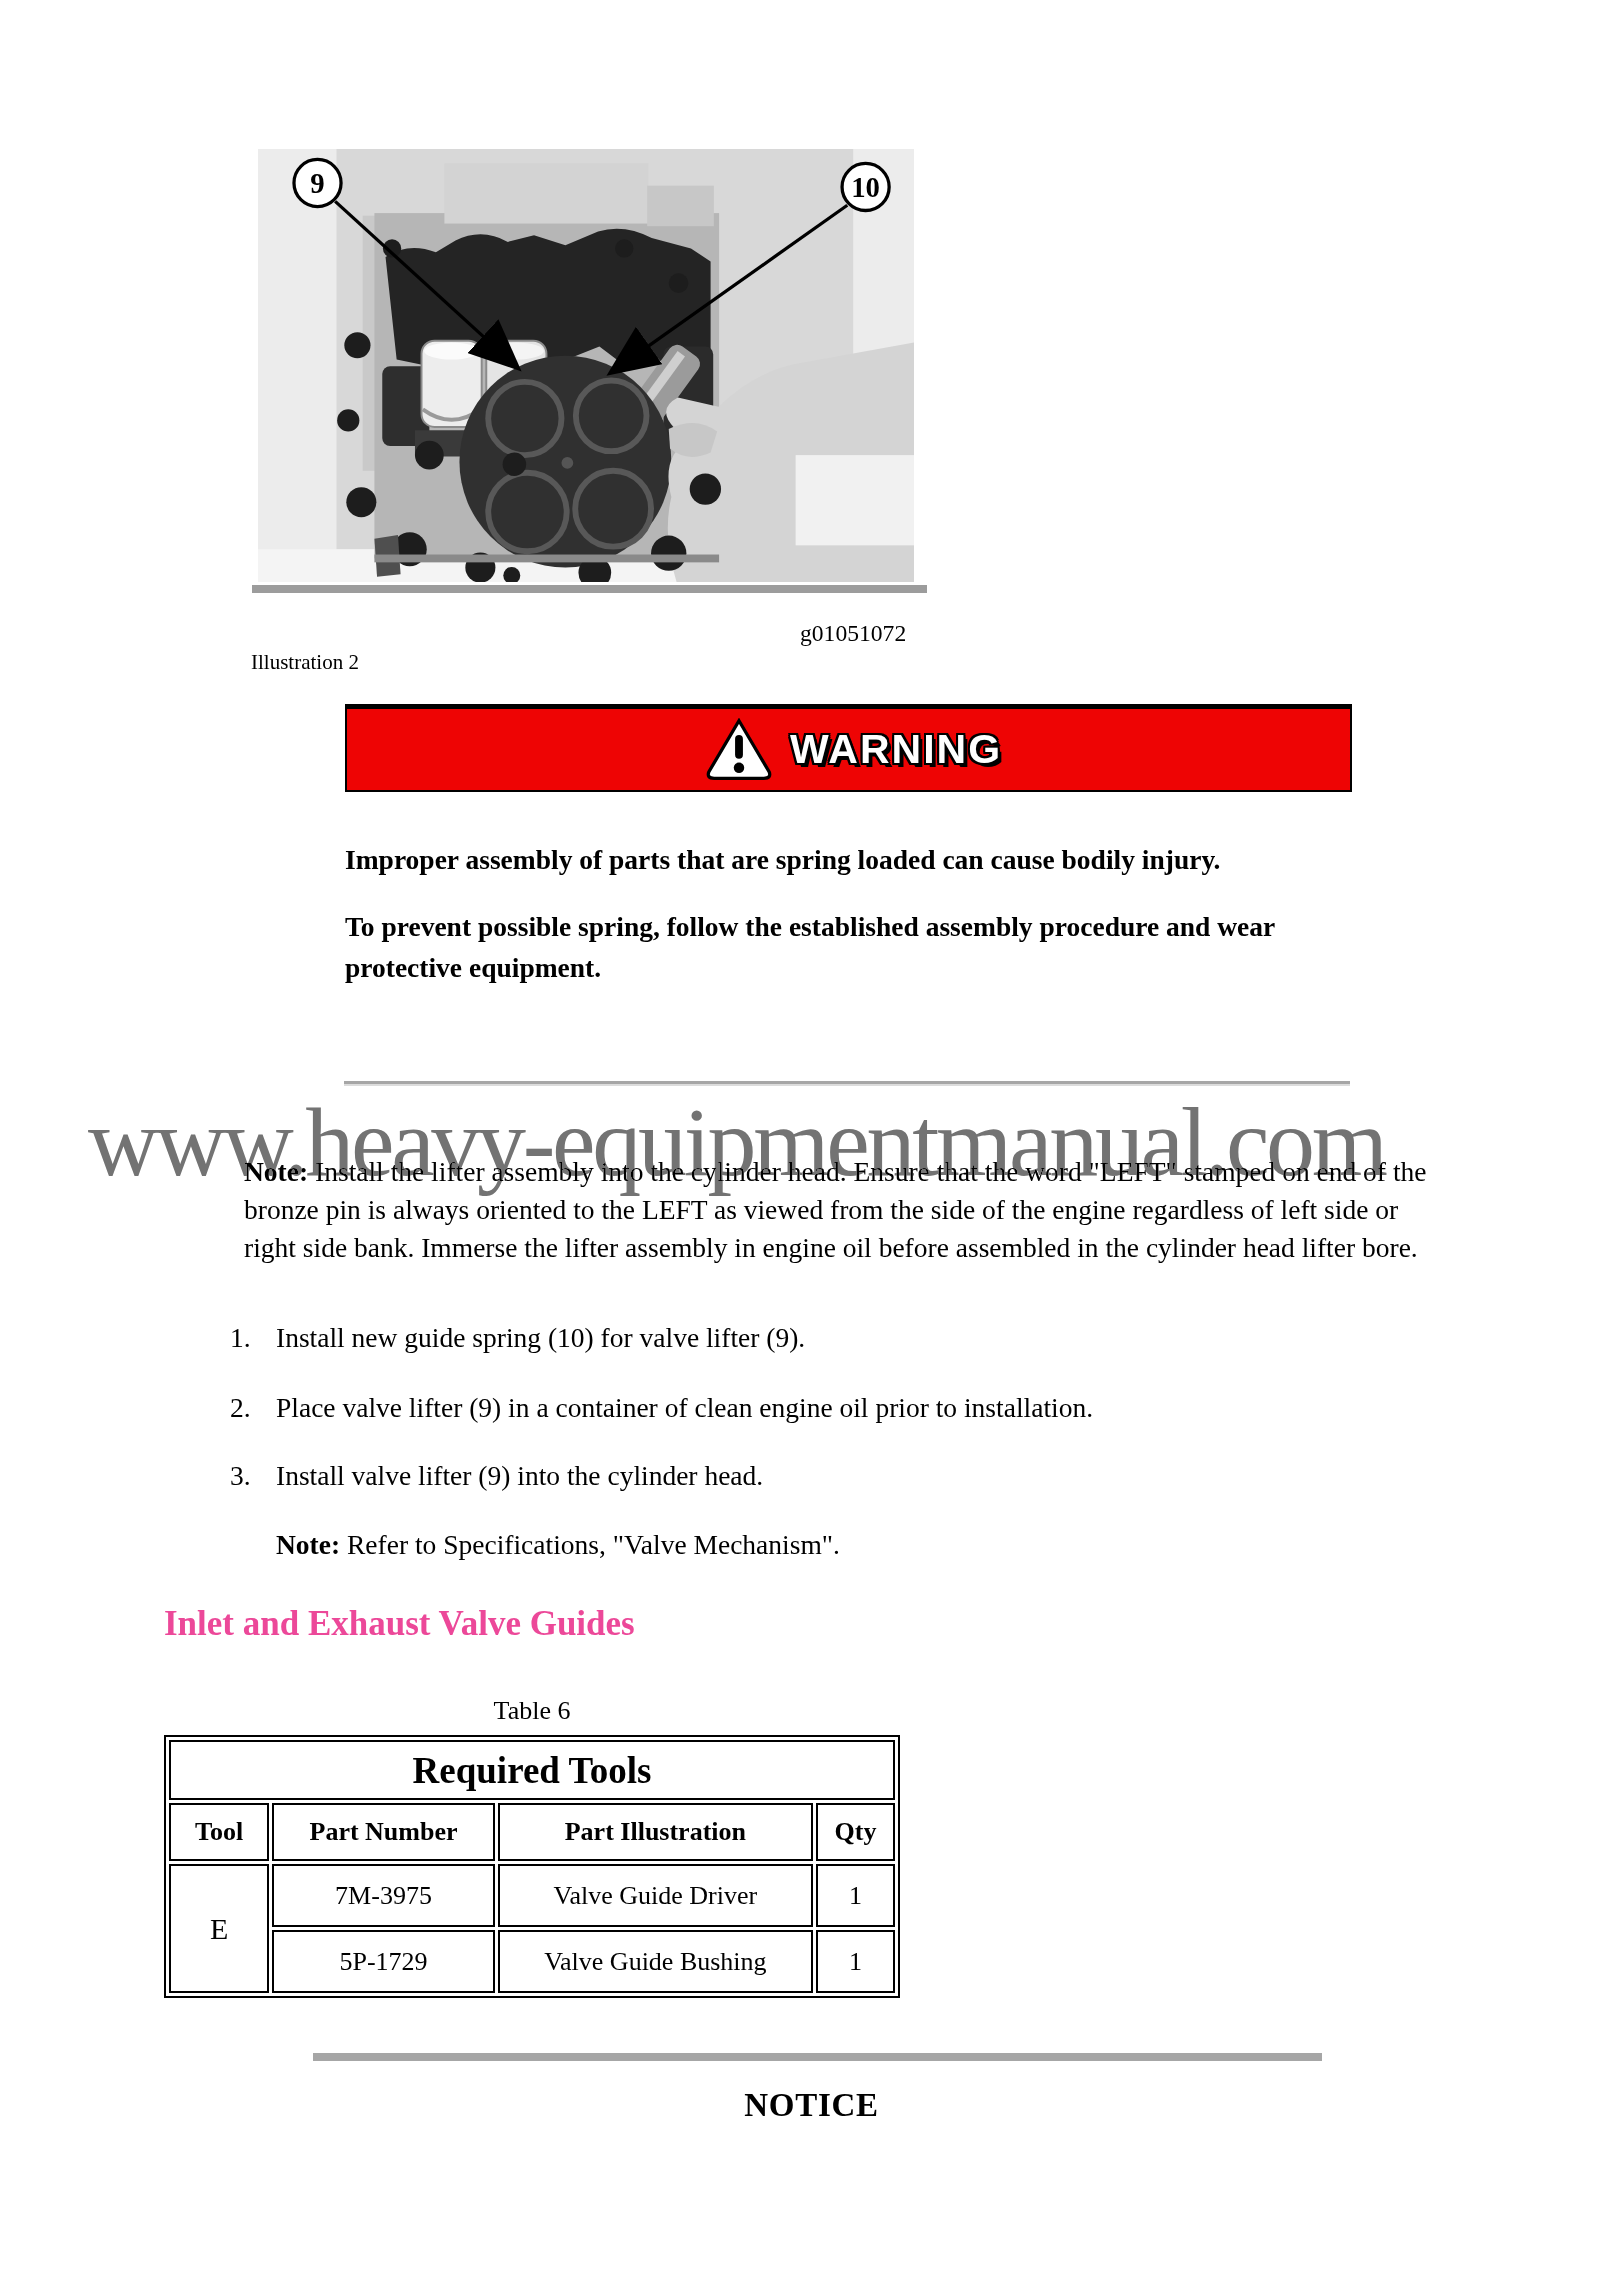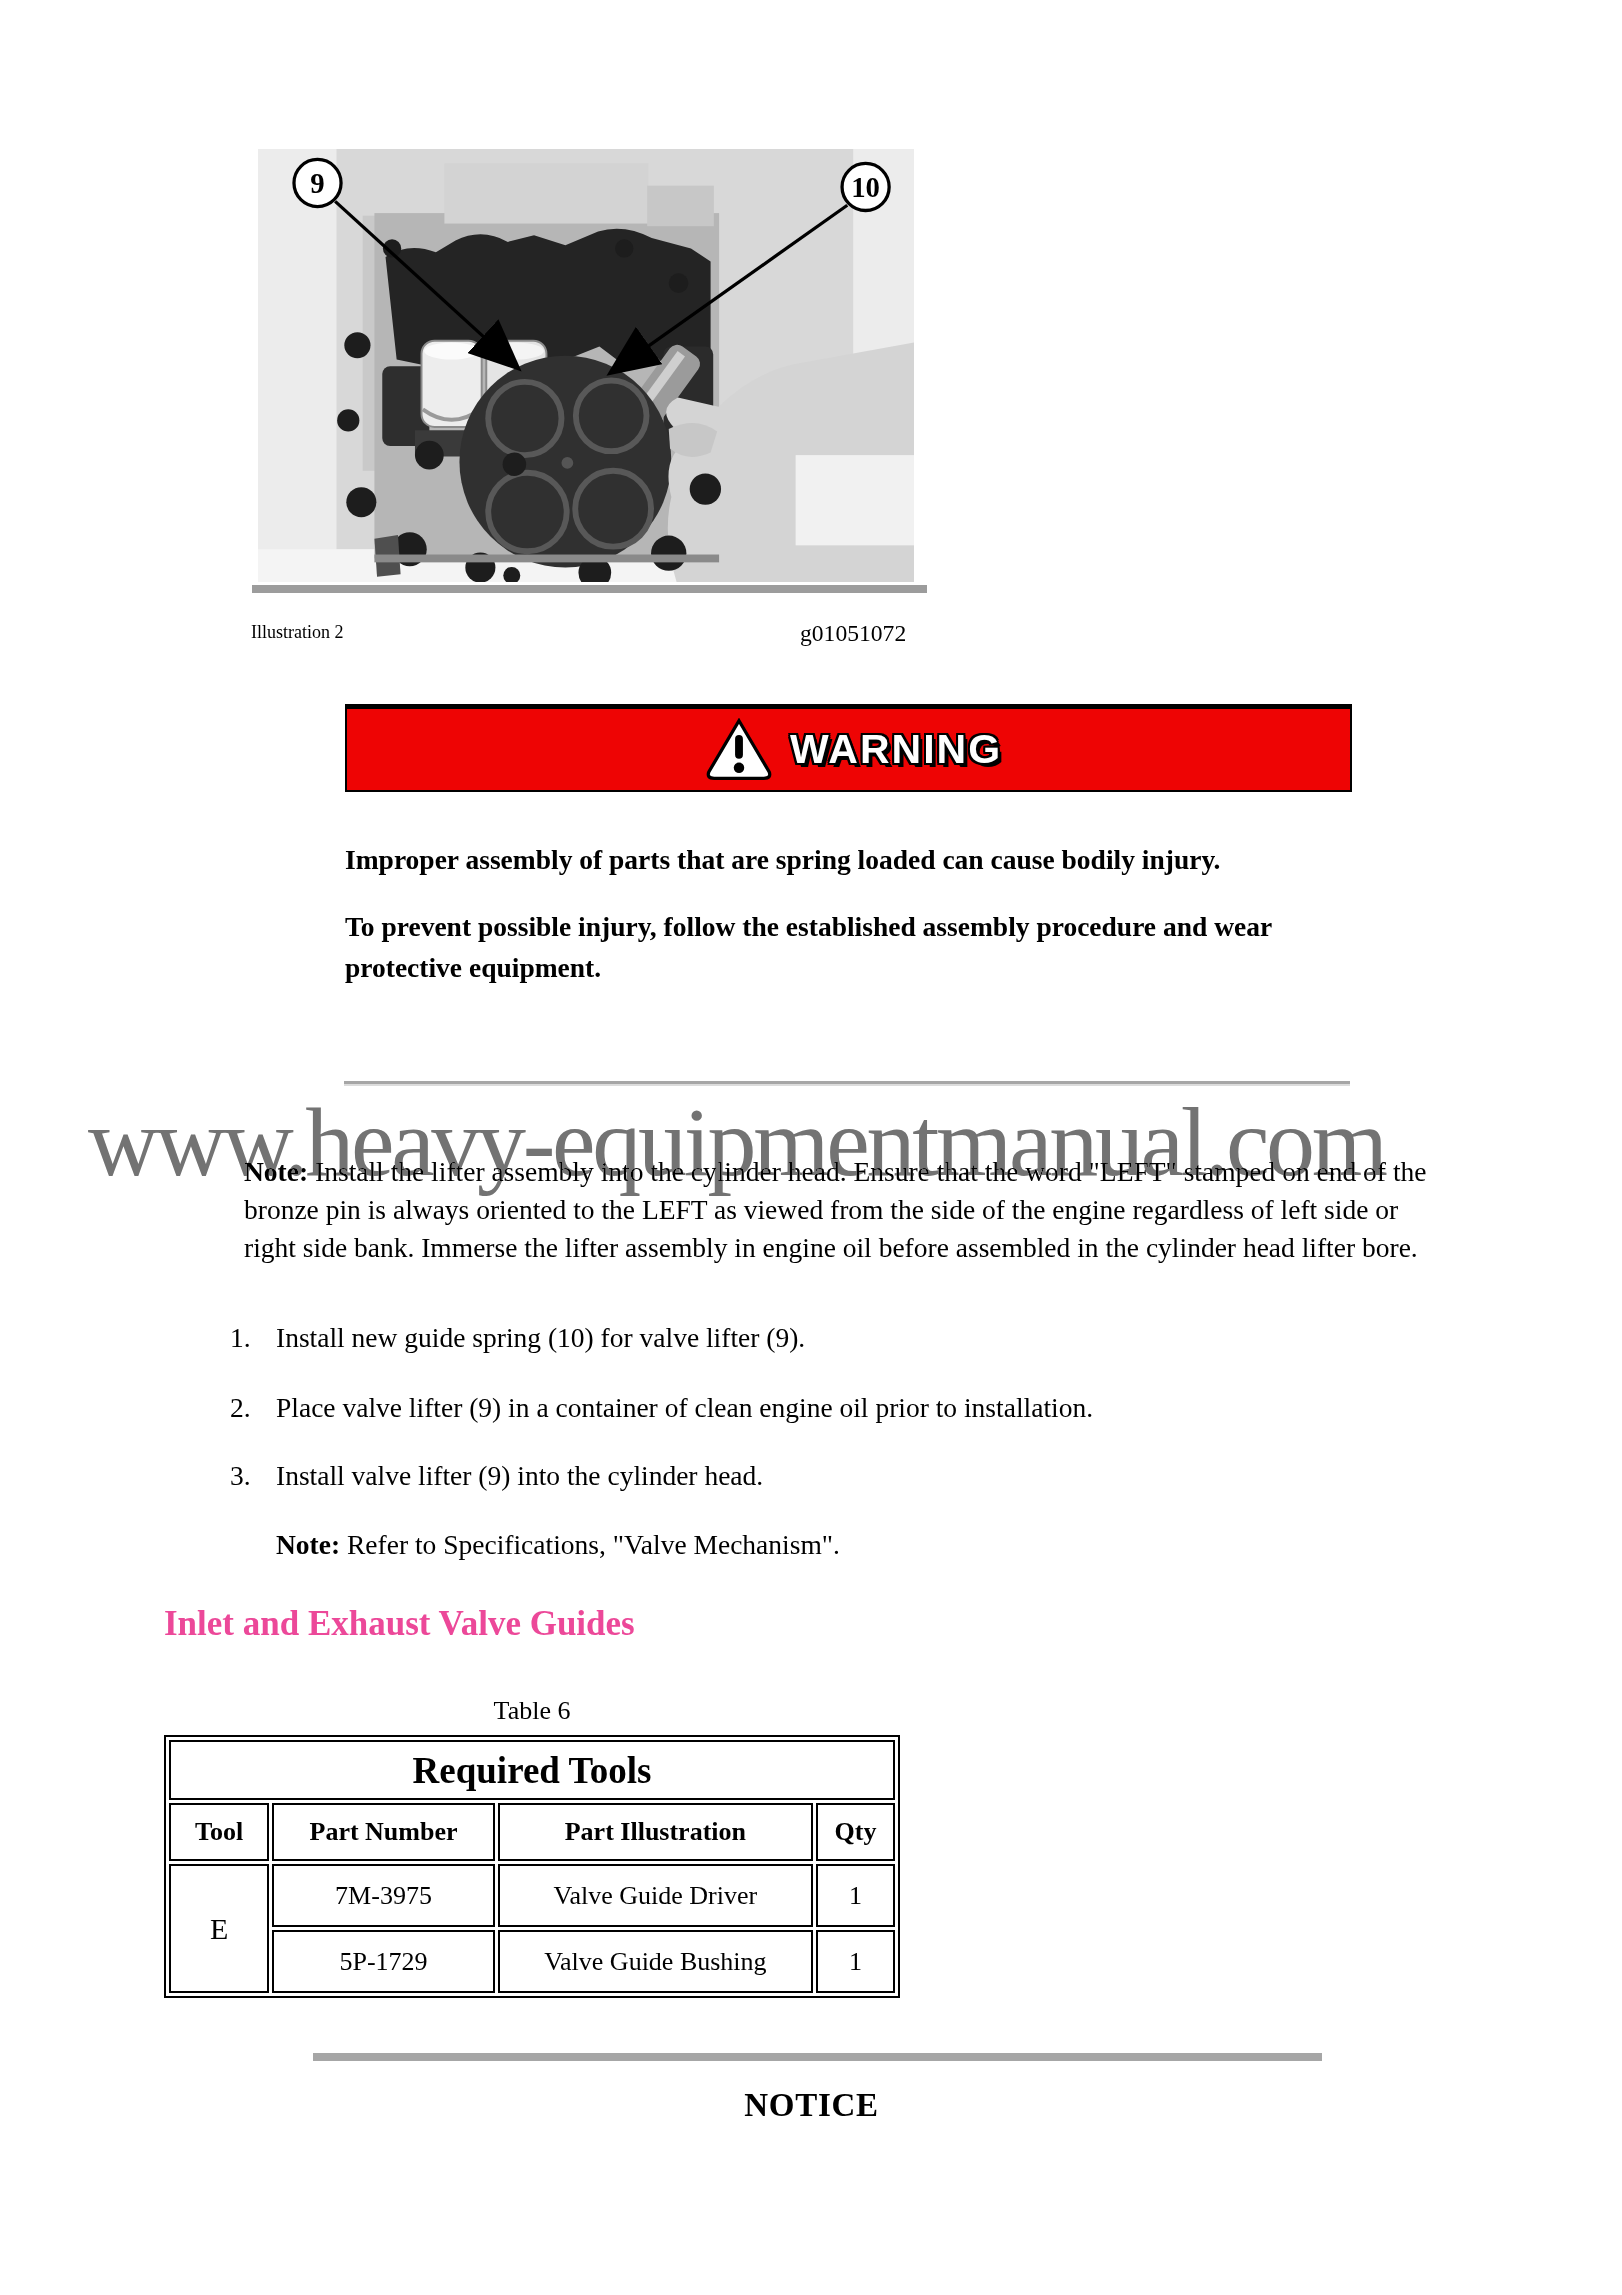--- a/index.html
+++ b/index.html
@@ -11,21 +11,21 @@
     font-family:"Liberation Serif", serif;
     color:#000;
     overflow:hidden;
   }
   .abs { position:absolute; }
 
   
   .photo { left:258px; top:149px; width:656px; height:433px; }
   .photo svg { display:block; width:100%; height:100%; }
   .photo-rule { left:252px; top:585px; width:675px; height:7.9px; background:#9c9c9c; }
-  .cap-left  { left:251px; top:622px; font-size:18px; }
+  .cap-left  { left:251px; top:650px; font-size:21px; }
   .cap-right { left:800px; top:620px; font-size:23.6px; }
 
   
   .warnbox {
     left:345px; top:704px; width:1007px; height:88px;
     background:#ee0404;
     border:2.6px solid #000; border-top-width:5.9px;
     display:flex; align-items:center; justify-content:center; gap:17px;padding-left:10px;
   }
   .warn-label {
@@ -188,21 +188,21 @@
     <svg width="68" height="63" viewBox="0 0 104 96">
       <path d="M52 4 L98 82 Q102 92 90 92 L14 92 Q2 92 6 82 Z" fill="#ffffff" stroke="#000" stroke-width="5"></path>
       <rect x="46" y="26" width="12" height="36" rx="6" fill="#000"></rect>
       <circle cx="52" cy="76" r="8" fill="#000"></circle>
     </svg>
     <span class="warn-label">WARNING</span>
   </div>
 
   <div class="abs warn-text" style="top:839px;">
     <p>Improper assembly of parts that are spring loaded can cause bodily injury.</p>
-    <p>To prevent possible injury, follow the established assembly procedure and wear protective equipment.</p>
+    <p>To prevent possible spring, follow the established assembly procedure and wear protective equipment.</p>
   </div>
 
   <div class="abs hrule1"></div>
 
   <div class="abs body-text note1"><span class="bold-label">Note:</span><span> Install the lifter assembly into the cylinder head. Ensure that the word "LEFT" stamped on end of the bronze pin is always oriented to the LEFT as viewed from the side of the engine regardless of left side or right side bank. Immerse the lifter assembly in engine oil before assembled in the cylinder head lifter bore.</span></div>
 
   <div class="abs watermark">www.heavy-equipmentmanual.com</div>
 
   <div class="abs body-text step step-1">
     <span class="step-num">1.</span>

